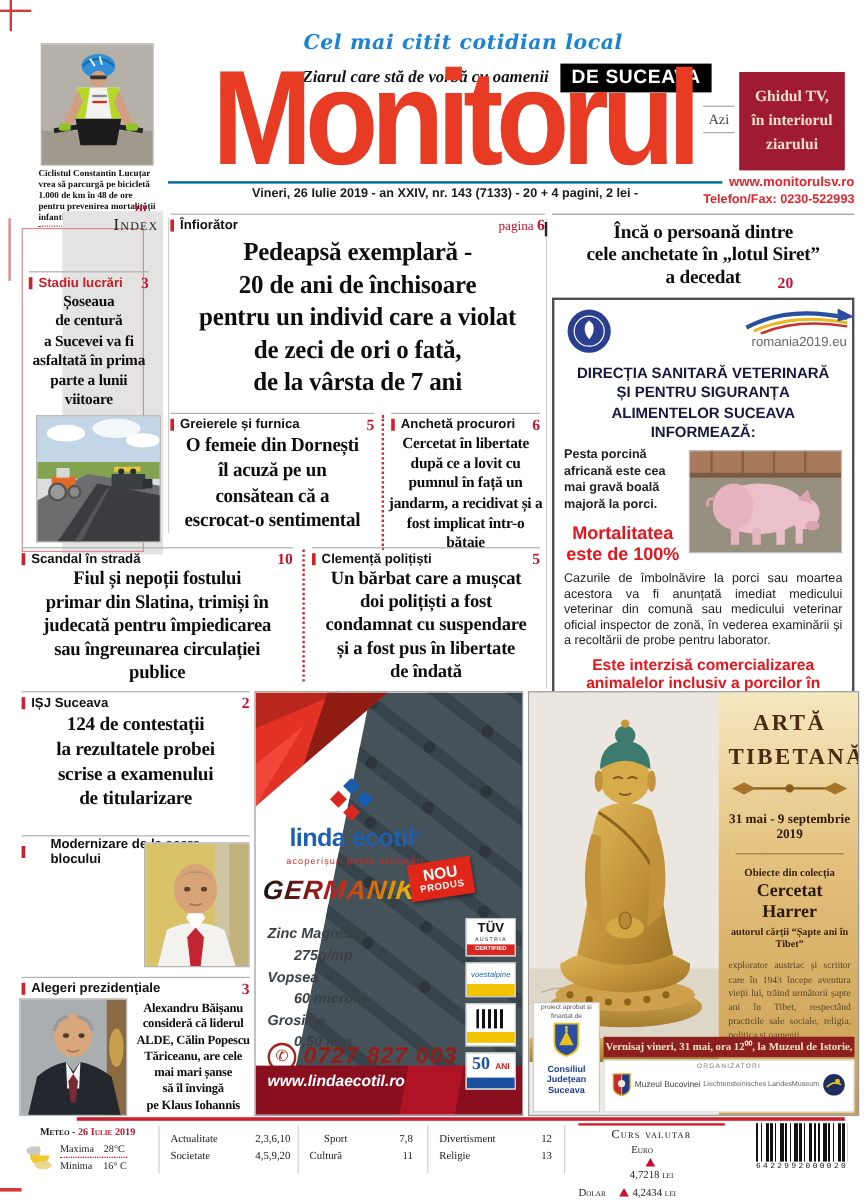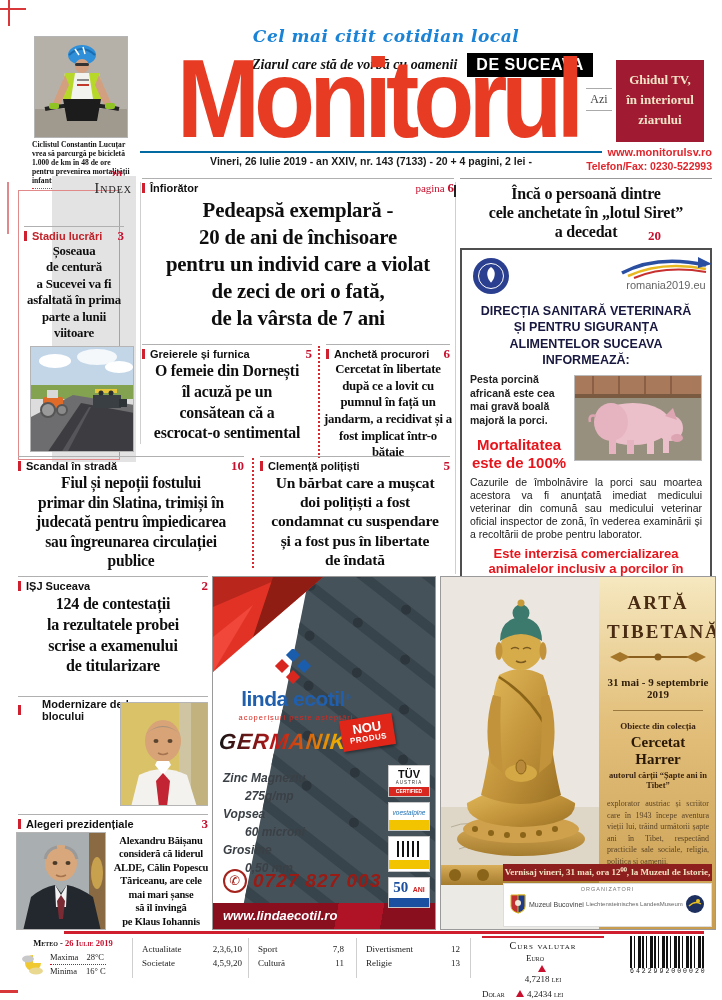--- a/index.html
+++ b/index.html
@@ -399,21 +399,21 @@
       <div class="specrow specval">275g/mp</div>
       <div class="specrow">Vopsea</div>
       <div class="specrow specval">60 microni</div>
       <div class="specrow">Grosime</div>
       <div class="specrow specval">0,50 mm</div>
     </div>
     <div class="abs" style="left:10px;top:292px;display:flex;align-items:center;">
       <span style="width:20px;height:20px;border:2px solid #a5231d;border-radius:50%;color:#a5231d;font:bold 13px/20px 'DejaVu Sans',sans-serif;text-align:center;margin-right:6px;">✆</span>
       <span style="font:bold italic 19px 'Liberation Sans',sans-serif;color:#9a1a14;letter-spacing:1px;">0727 827 003</span>
     </div>
-    <div class="abs" style="left:0;bottom:0;width:224px;height:26px;background:linear-gradient(100deg,#8a0f1e 0 55%,#b01226 55% 75%,#8a0f1e 75%);">
+    <div class="abs" style="left:0;bottom:0;width:224px;height:41px;background:linear-gradient(100deg,#8a0f1e 0 55%,#b01226 55% 75%,#8a0f1e 75%);">
       <span style="font:bold italic 13px/26px 'Liberation Sans',sans-serif;color:#fff;padding-left:10px;">www.lindaecotil.ro</span>
     </div>
     <div class="abs" style="right:5px;top:188px;width:42px;">
       <div class="certbox">
         <div style="font:900 11px/1.1 'Liberation Sans',sans-serif;color:#111;padding-top:2px;">TÜV</div>
         <div style="font:4.5px 'Liberation Sans',sans-serif;color:#333;letter-spacing:1px;">AUSTRIA</div>
         <div style="background:#d8271f;color:#fff;font:bold 5px/9px 'Liberation Sans',sans-serif;margin-top:2px;">CERTIFIED</div>
       </div>
       <div class="certbox">
         <div style="font:italic 6.5px/1.4 'Liberation Sans',sans-serif;color:#1b6fb5;padding-top:5px;">voestalpine</div>
@@ -494,20 +494,29 @@
         <circle cx="50" cy="7" r="3.5" fill="#8a5f1e"></circle>
       </svg>
       <div style="font:bold 11px 'Liberation Serif',serif;color:#2e1c08;margin-top:8px;">31 mai - 9 septembrie 2019</div>
       <div style="height:1px;background:#9a7a3e;margin:10px 6px;"></div>
       <div style="font:bold 9px 'Liberation Serif',serif;color:#3a2410;">Obiecte din colecția</div>
       <div style="font:bold 15px 'Liberation Serif',serif;color:#2a1806;margin-top:3px;">Cercetat Harrer</div>
       <div style="font:bold 8.5px 'Liberation Serif',serif;color:#3a2410;margin-top:2px;">autorul cărții “Șapte ani în Tibet”</div>
       <div style="font:8px/1.45 'Liberation Serif',serif;color:#5a4426;text-align:justify;margin-top:8px;">explorator austriac și scriitor care în 1943 începe aventura vieții lui, trăind următorii șapte ani în Tibet, respectând practicile sale sociale, religia, politica și oamenii.</div>
     </div>
 
+    <div class="abs" style="left:3px;bottom:2px;width:56px;height:92px;background:#fff;border:1px solid #ccc;box-sizing:border-box;text-align:center;padding-top:1px;">
+      <div style="font:5.5px/1.2 'Liberation Sans',sans-serif;color:#555;">proiect aprobat și finanțat de</div>
+      <svg width="24" height="30" viewBox="0 0 24 30" style="margin-top:1px;">
+        <path d="M2,2 h20 v16 q0,8 -10,11 q-10,-3 -10,-11 Z" fill="#2a4ea0" stroke="#e8c020" stroke-width="1.5"></path>
+        <polygon points="12,8 18,20 6,20" fill="#e8c020"></polygon>
+        <rect x="11" y="4" width="2" height="5" fill="#e8c020"></rect>
+      </svg>
+      <div style="font:bold 7.5px/1.2 'Liberation Sans',sans-serif;color:#1b3f8f;">Consiliul Județean Suceava</div>
+    </div>
 
     <div class="abs" style="left:62px;bottom:48px;right:3px;height:17px;background:#8e1f1f;">
       <div style="font:bold 9px/17px 'Liberation Serif',serif;color:#f3e2c2;text-align:center;">Vernisaj vineri, 31 mai, ora 12⁰⁰, la Muzeul de Istorie, Galeria Pod.</div>
     </div>
 
     <div class="abs" style="left:62px;bottom:2px;right:3px;height:44px;background:#fff;border:1px solid #ddd;box-sizing:border-box;">
       <div style="font:5.5px 'Liberation Sans',sans-serif;color:#777;letter-spacing:1px;text-align:center;padding-top:2px;">ORGANIZATORI</div>
       <div style="display:flex;align-items:center;justify-content:space-between;padding:2px 6px 0;">
         <span style="display:flex;align-items:center;">
           <svg width="16" height="20" viewBox="0 0 16 20">
@@ -556,21 +565,21 @@
         <span>Actualitate</span>
         <span>2,3,6,10</span>
       </div>
     <div style="display:flex;justify-content:space-between;">
         <span>Societate</span>
         <span>4,5,9,20</span>
       </div>
   </div>
   <div class="abs vgray" style="left:248px;top:938px;height:40px;"></div>
   <div class="abs" style="left:258px;top:942px;width:86px;font:9px/1.6 'Liberation Serif',serif;color:#222;">
-    <div style="display:flex;justify-content:space-between;">
+    <div style="display:flex;justify-content:space-between;margin-left:12px;">
         <span>Sport</span>
         <span>7,8</span>
       </div>
     <div style="display:flex;justify-content:space-between;">
         <span>Cultură</span>
         <span>11</span>
       </div>
   </div>
   <div class="abs vgray" style="left:356px;top:938px;height:40px;"></div>
   <div class="abs" style="left:366px;top:942px;width:94px;font:9px/1.6 'Liberation Serif',serif;color:#222;">

